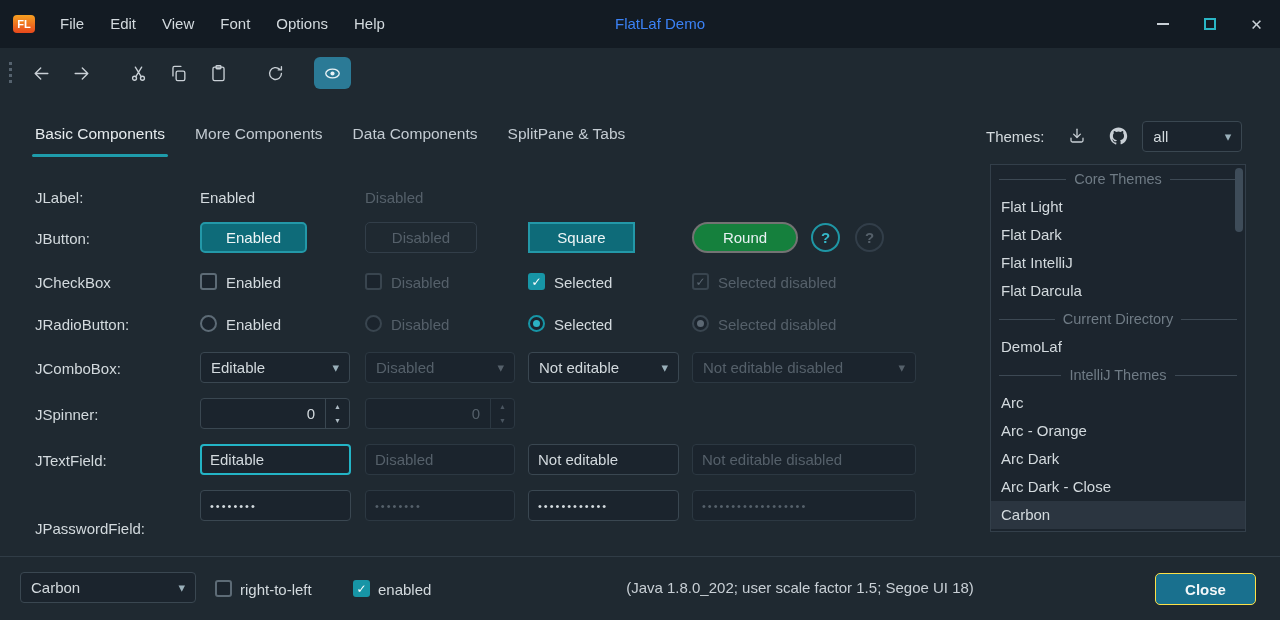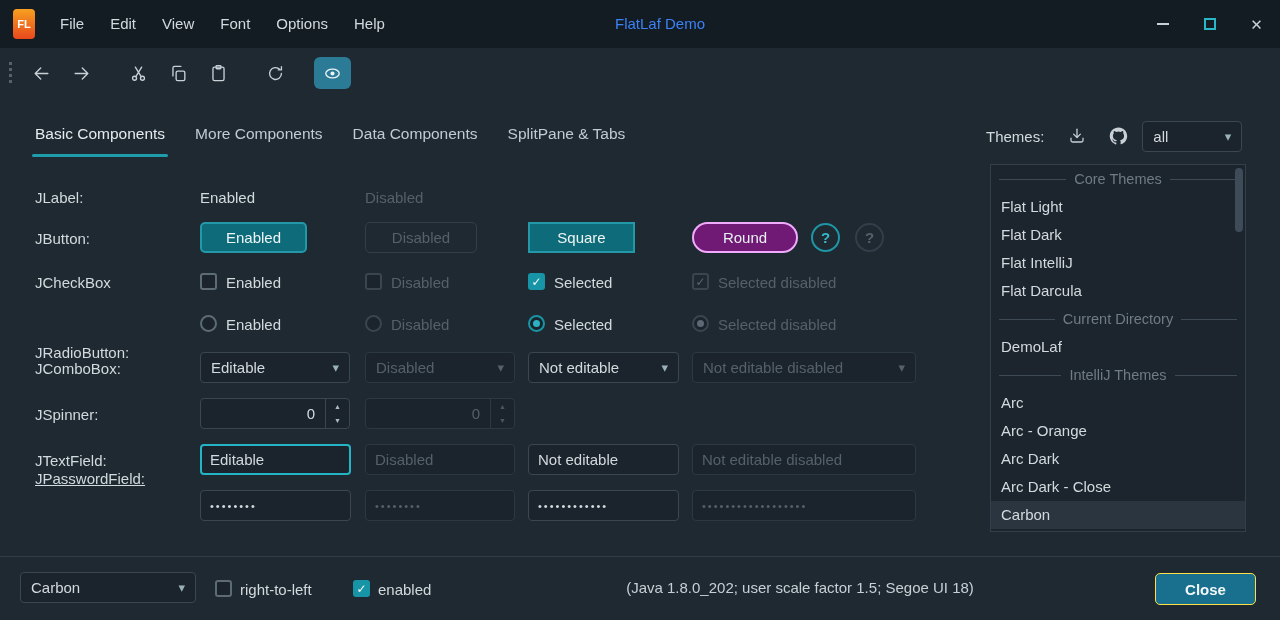--- a/index.html
+++ b/index.html
@@ -2,21 +2,21 @@
 <html><head>
 <meta charset="utf-8">
 <style>
   *{margin:0;padding:0;box-sizing:border-box;}
   html,body{width:1280px;height:620px;}
   body{font-family:"Liberation Sans","DejaVu Sans",sans-serif;background:#1f2931;color:#d3dade;font-size:15px;overflow:hidden;}
   .win{position:relative;width:1280px;height:620px;background:#1f2931;}
 
   
   .titlebar{position:absolute;left:0;top:0;width:100%;height:48px;background:#131b23;display:flex;align-items:center;}
-  .logo{width:22px;height:30px;margin-left:13px;border-radius:4px;background:linear-gradient(180deg,#f6a021,#e8481c);display:flex;align-items:center;justify-content:center;font-weight:bold;font-size:11px;color:#fff;flex:none;}
+  .logo{width:22px;height:18px;margin-left:13px;border-radius:4px;background:linear-gradient(180deg,#f6a021,#e8481c);display:flex;align-items:center;justify-content:center;font-weight:bold;font-size:11px;color:#fff;flex:none;}
   .menubar{display:flex;margin-left:12px;}
   .menu{padding:0 13px;line-height:48px;color:#d3dade;cursor:default;white-space:nowrap;}
   .wtitle{position:absolute;left:50%;top:0;transform:translateX(-50%);line-height:48px;color:#3b82f6;white-space:nowrap;margin-left:20px;}
   .winctrls{position:absolute;right:0;top:0;display:flex;height:48px;}
   .wbtn{width:47px;height:48px;background:transparent;border:none;display:flex;align-items:center;justify-content:center;color:#c9d0d6;}
   .min-glyph{display:block;width:12px;height:2px;background:#c9d0d6;}
   .max-glyph{display:block;width:12px;height:12px;border:2px solid #2ab6c5;}
   .close-glyph{font-size:15px;color:#c9d0d6;line-height:1;}
 
   
@@ -75,21 +75,21 @@
 
   .rowlabel{position:absolute;left:35px;color:#d3dade;white-space:nowrap;}
   .plain{position:absolute;color:#d3dade;white-space:nowrap;}
   .ctl-label{position:absolute;color:#d3dade;line-height:17px;white-space:nowrap;}
   .dim{color:#55606a !important;}
 
   .btn{position:absolute;height:31px;border-radius:5px;font-size:15px;font-family:inherit;display:flex;align-items:center;justify-content:center;cursor:default;}
   .btn.primary{background:#0e6b79;border:2px solid #2398a8;color:#eef5f6;}
   .btn.dis{background:transparent;border:1px solid #323e49;color:#55606a;}
   .btn.square{background:#0e6b79;border:2px solid #2398a8;color:#eef5f6;border-radius:0;}
-  .btn.round{background:#701a75;border:2px solid #f0abfc;color:#e8f1f3;border-radius:16px;}
+  .btn.round{background:#15803d;border:2px solid #737373;color:#e8f1f3;border-radius:16px;}
   .btn.help{width:29px;height:29px;border-radius:50%;border:2px solid #1f96a5;background:transparent;color:#35b9c9;font-weight:bold;font-size:15px;padding:0;}
   .btn.help.dis{border-color:#323e49;color:#55606a;background:transparent;}
 
   
   .themelist{position:absolute;left:990px;top:164px;width:256px;height:368px;border:1px solid #333f4a;background:#1c252e;overflow:hidden;}
   .tl-item{height:28px;line-height:28px;padding-left:10px;color:#d3dade;cursor:default;white-space:nowrap;}
   .tl-item.selected{background:#2b3540;}
   .tl-sep{height:28px;display:flex;align-items:center;color:#6f7b85;font-size:14.5px;padding:0 8px;}
   .tl-sep::before,.tl-sep::after{content:"";flex:1;height:1px;background:#3d4954;}
   .tl-sep span{padding:0 8px;white-space:nowrap;}
@@ -227,21 +227,21 @@
     <span class="ctl-label dim" style="left:391px;top:274px;">Disabled</span>
     <span class="cb checked" style="left:528px;top:273px;">
         <span>✓</span>
       </span>
     <span class="ctl-label" style="left:554px;top:274px;">Selected</span>
     <span class="cb checked disabled" style="left:692px;top:273px;">
         <span>✓</span>
       </span>
     <span class="ctl-label dim" style="left:718px;top:274px;">Selected disabled</span>
 
-    <span class="rowlabel" style="top:316px;margin-top:28px;">JRadioButton:</span>
+    <span class="rowlabel" style="top:316px;">JRadioButton:</span>
     <span class="rb" style="left:200px;top:315px;"></span>
     <span class="ctl-label" style="left:226px;top:316px;">Enabled</span>
     <span class="rb disabled" style="left:365px;top:315px;"></span>
     <span class="ctl-label dim" style="left:391px;top:316px;">Disabled</span>
     <span class="rb sel" style="left:528px;top:315px;"></span>
     <span class="ctl-label" style="left:554px;top:316px;">Selected</span>
     <span class="rb sel disabled" style="left:692px;top:315px;"></span>
     <span class="ctl-label dim" style="left:718px;top:316px;">Selected disabled</span>
 
     <span class="rowlabel" style="top:360px;">JComboBox:</span>
@@ -285,21 +285,21 @@
     <div class="tf disabled" style="left:365px;top:444px;width:150px;">
       <span>Disabled</span>
     </div>
     <div class="tf" style="left:528px;top:444px;width:151px;">
       <span>Not editable</span>
     </div>
     <div class="tf disabled" style="left:692px;top:444px;width:224px;">
       <span>Not editable disabled</span>
     </div>
 
-    <span class="rowlabel" style="top:470px;text-decoration:underline;">JPasswordField:</span>
+    <span class="rowlabel" style="top:520px;">JPasswordField:</span>
     <div class="tf pw" style="left:200px;top:490px;width:151px;">
       <span>••••••••</span>
     </div>
     <div class="tf pw disabled" style="left:365px;top:490px;width:150px;">
       <span>••••••••</span>
     </div>
     <div class="tf pw" style="left:528px;top:490px;width:151px;">
       <span>••••••••••••</span>
     </div>
     <div class="tf pw disabled" style="left:692px;top:490px;width:224px;">

